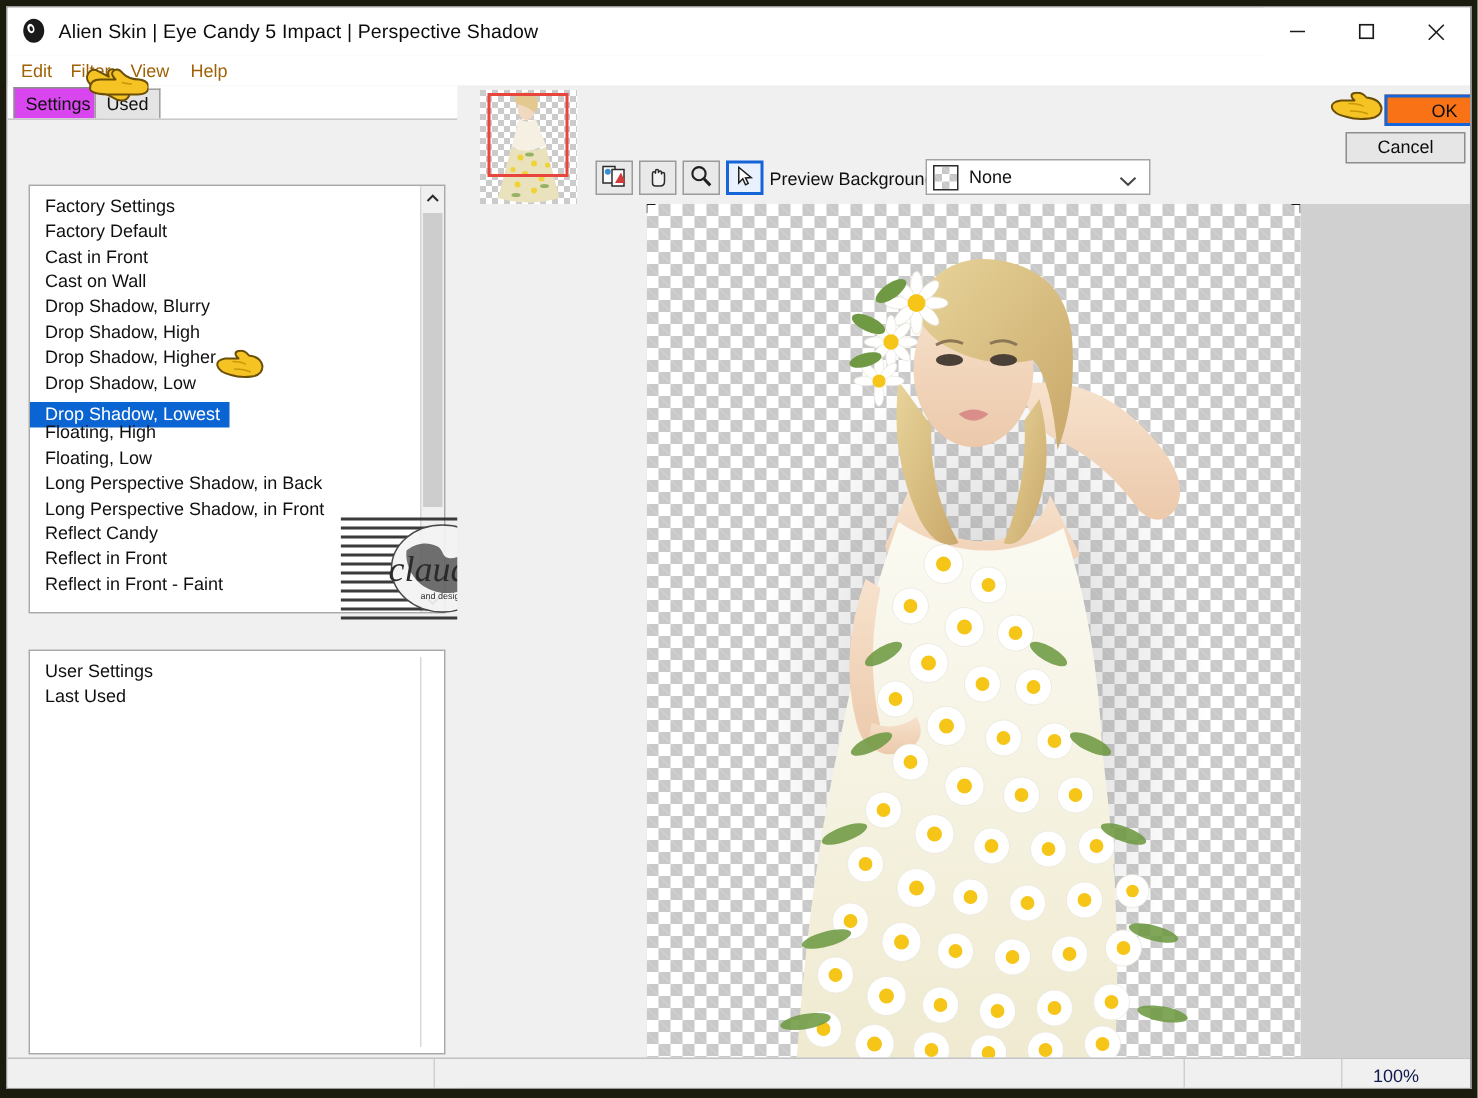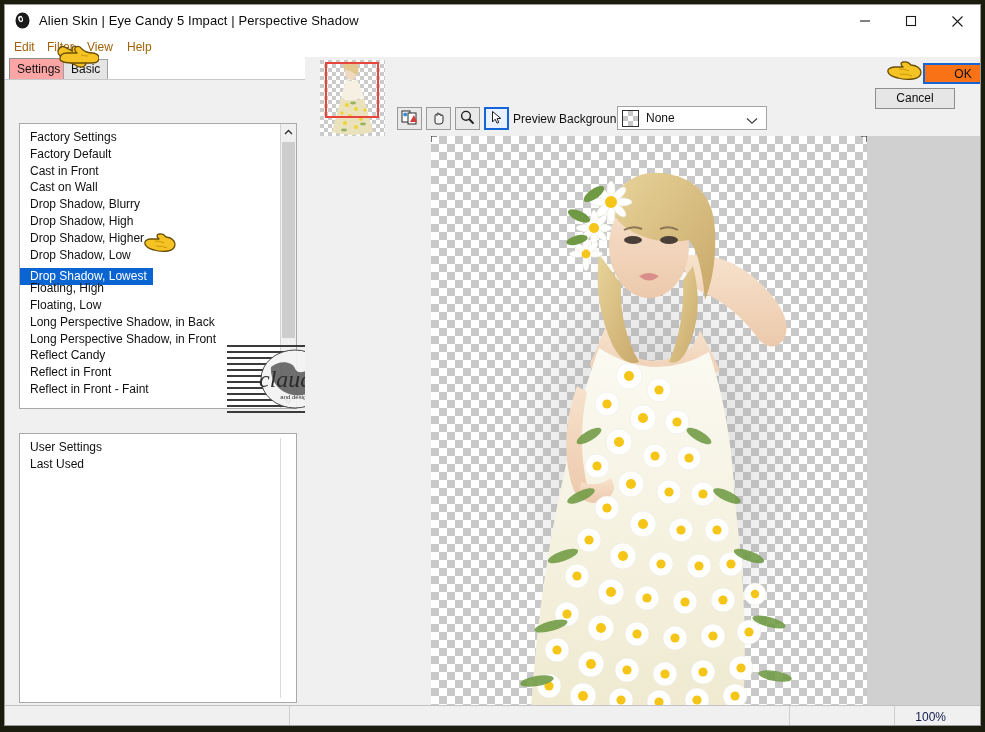--- a/index.html
+++ b/index.html
@@ -51,21 +51,21 @@
   .tabstrip{
     position:absolute;left:0;top:0;width:300px;height:22px;
     background:#ffffff;
   }
   .tab{
     position:absolute;top:2px;height:20px;line-height:19px;
     font-size:12px;padding:0 7px;box-sizing:border-box;
     border:1px solid #a0a0a0;border-bottom:none;background:#e4e4e4;
     color:#111;
   }
-  .tab.active{background:#fca5a5;border-color:#8d8d8d;top:1px;height:21px;line-height:20px;}
+  .tab.active{background:#d946ef;border-color:#8d8d8d;top:1px;height:21px;line-height:20px;}
 
   .panel-bg{
     position:absolute;left:0;top:22px;width:300px;height:648px;
     background:#f0f0f0;border-top:1px solid #c8c8c8;box-sizing:border-box;
   }
 
   .listbox{
     position:absolute;background:#ffffff;border:1px solid #a9a9a9;
     box-sizing:border-box;overflow:hidden;
   }
@@ -221,21 +221,21 @@
     <span class="menu-item" style="left:5px;">Edit</span>
     <span class="menu-item" style="left:38px;">Filter</span>
     <span class="menu-item" style="left:78px;">View</span>
     <span class="menu-item" style="left:118px;">Help</span>
   </div>
 
   <div class="left-panel">
 
     <div class="tabstrip">
       <div class="tab active" style="left:4px;">Settings</div>
-      <div class="tab" style="left:58px;">Basic</div>
+      <div class="tab" style="left:58px;">Used</div>
     </div>
 
     <div class="panel-bg"></div>
 
     <div class="listbox" id="preset-list">
       <div class="list-inner">
         <div class="list-row">Factory Settings</div>
         <div class="list-row">Factory Default</div>
         <div class="list-row">Cast in Front</div>
         <div class="list-row">Cast on Wall</div>
@@ -595,21 +595,21 @@
           </svg>
       </span>
       <span class="handle" style="right:0;top:0;">
         <svg width="7" height="7" viewBox="0 0 7 7">
             <path d="M1 0 H7 V6" fill="none" stroke="#1a1a1a" stroke-width="1.2"></path>
           </svg>
       </span>
     </div>
 
     <div class="btn" style="left:618px;top:6px;width:80px;height:21px;line-height:19px;border:2px solid #1565d8;background:#f97316;">OK</div>
-    <div class="btn" style="left:570px;top:31px;width:80px;height:21px;line-height:19px;">Cancel</div>
+    <div class="btn" style="left:592px;top:31px;width:80px;height:21px;line-height:19px;">Cancel</div>
   </div>
 
   <div class="statusbar">
     <div class="st-seg" style="left:0;width:285px;"></div>
     <div class="st-seg" style="left:285px;width:500px;"></div>
     <div class="st-seg" style="left:785px;width:105px;"></div>
     <div class="zoom-val">100%</div>
   </div>
 
   <span class="hand" style="left:48px;top:38px;">

